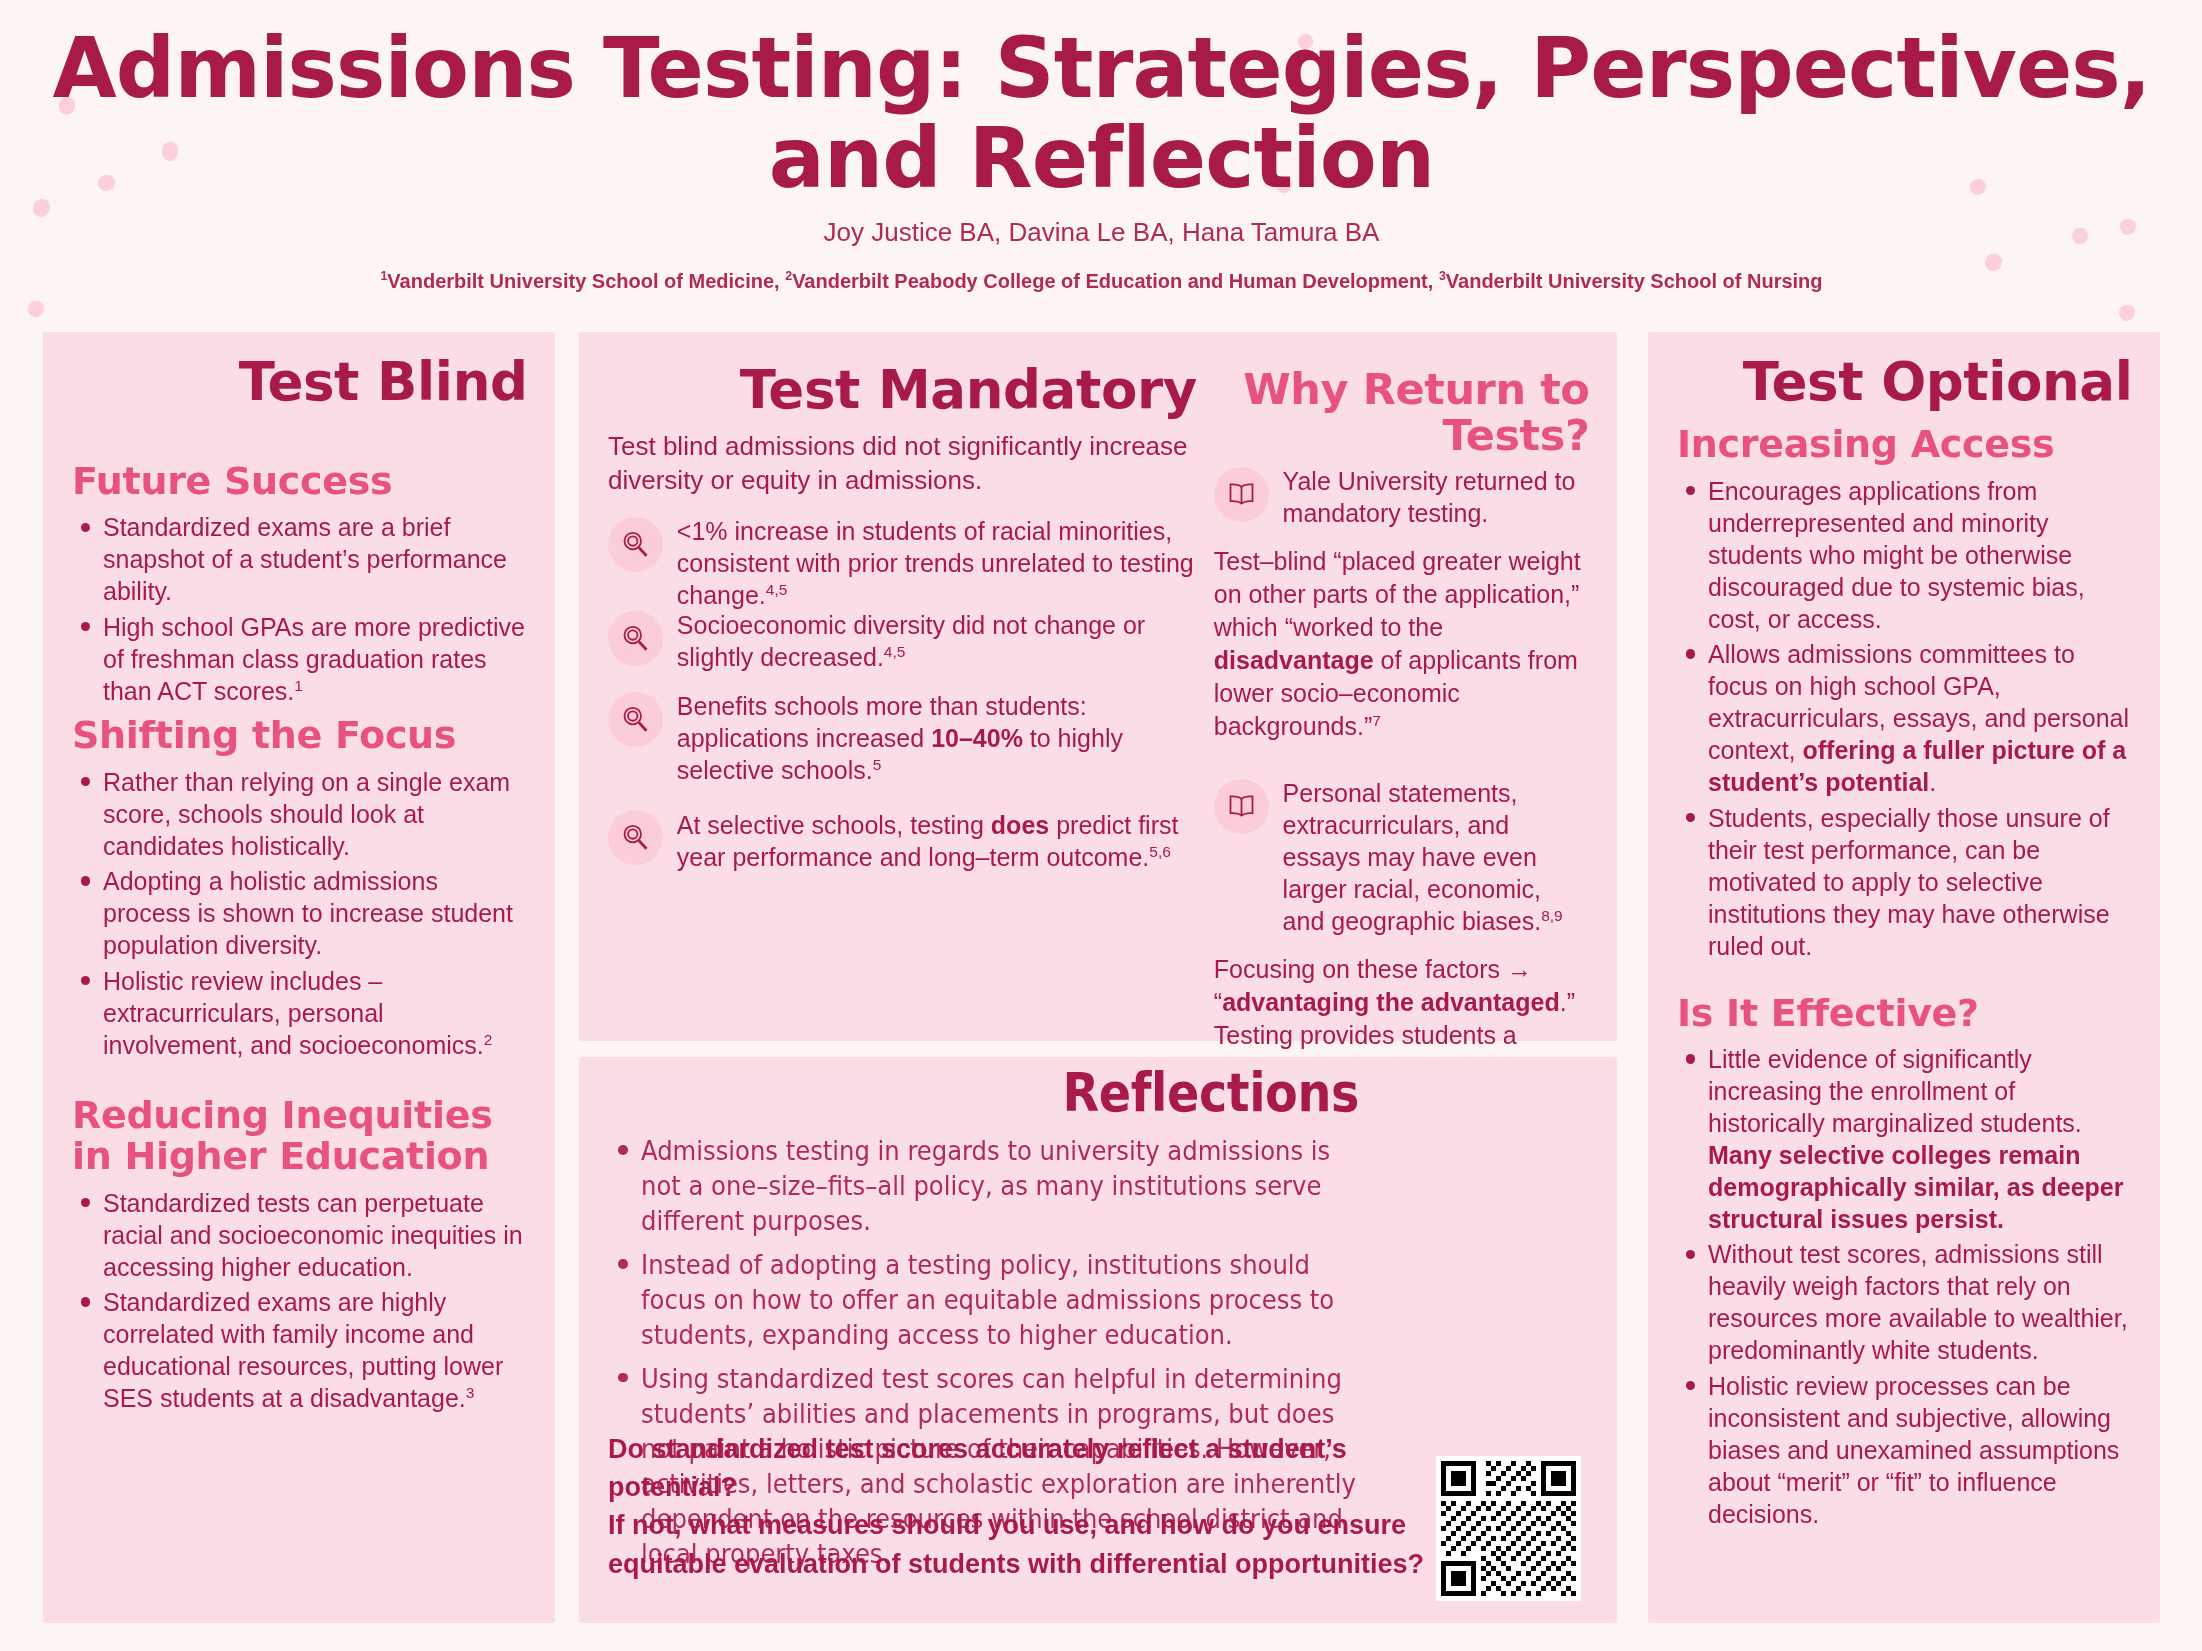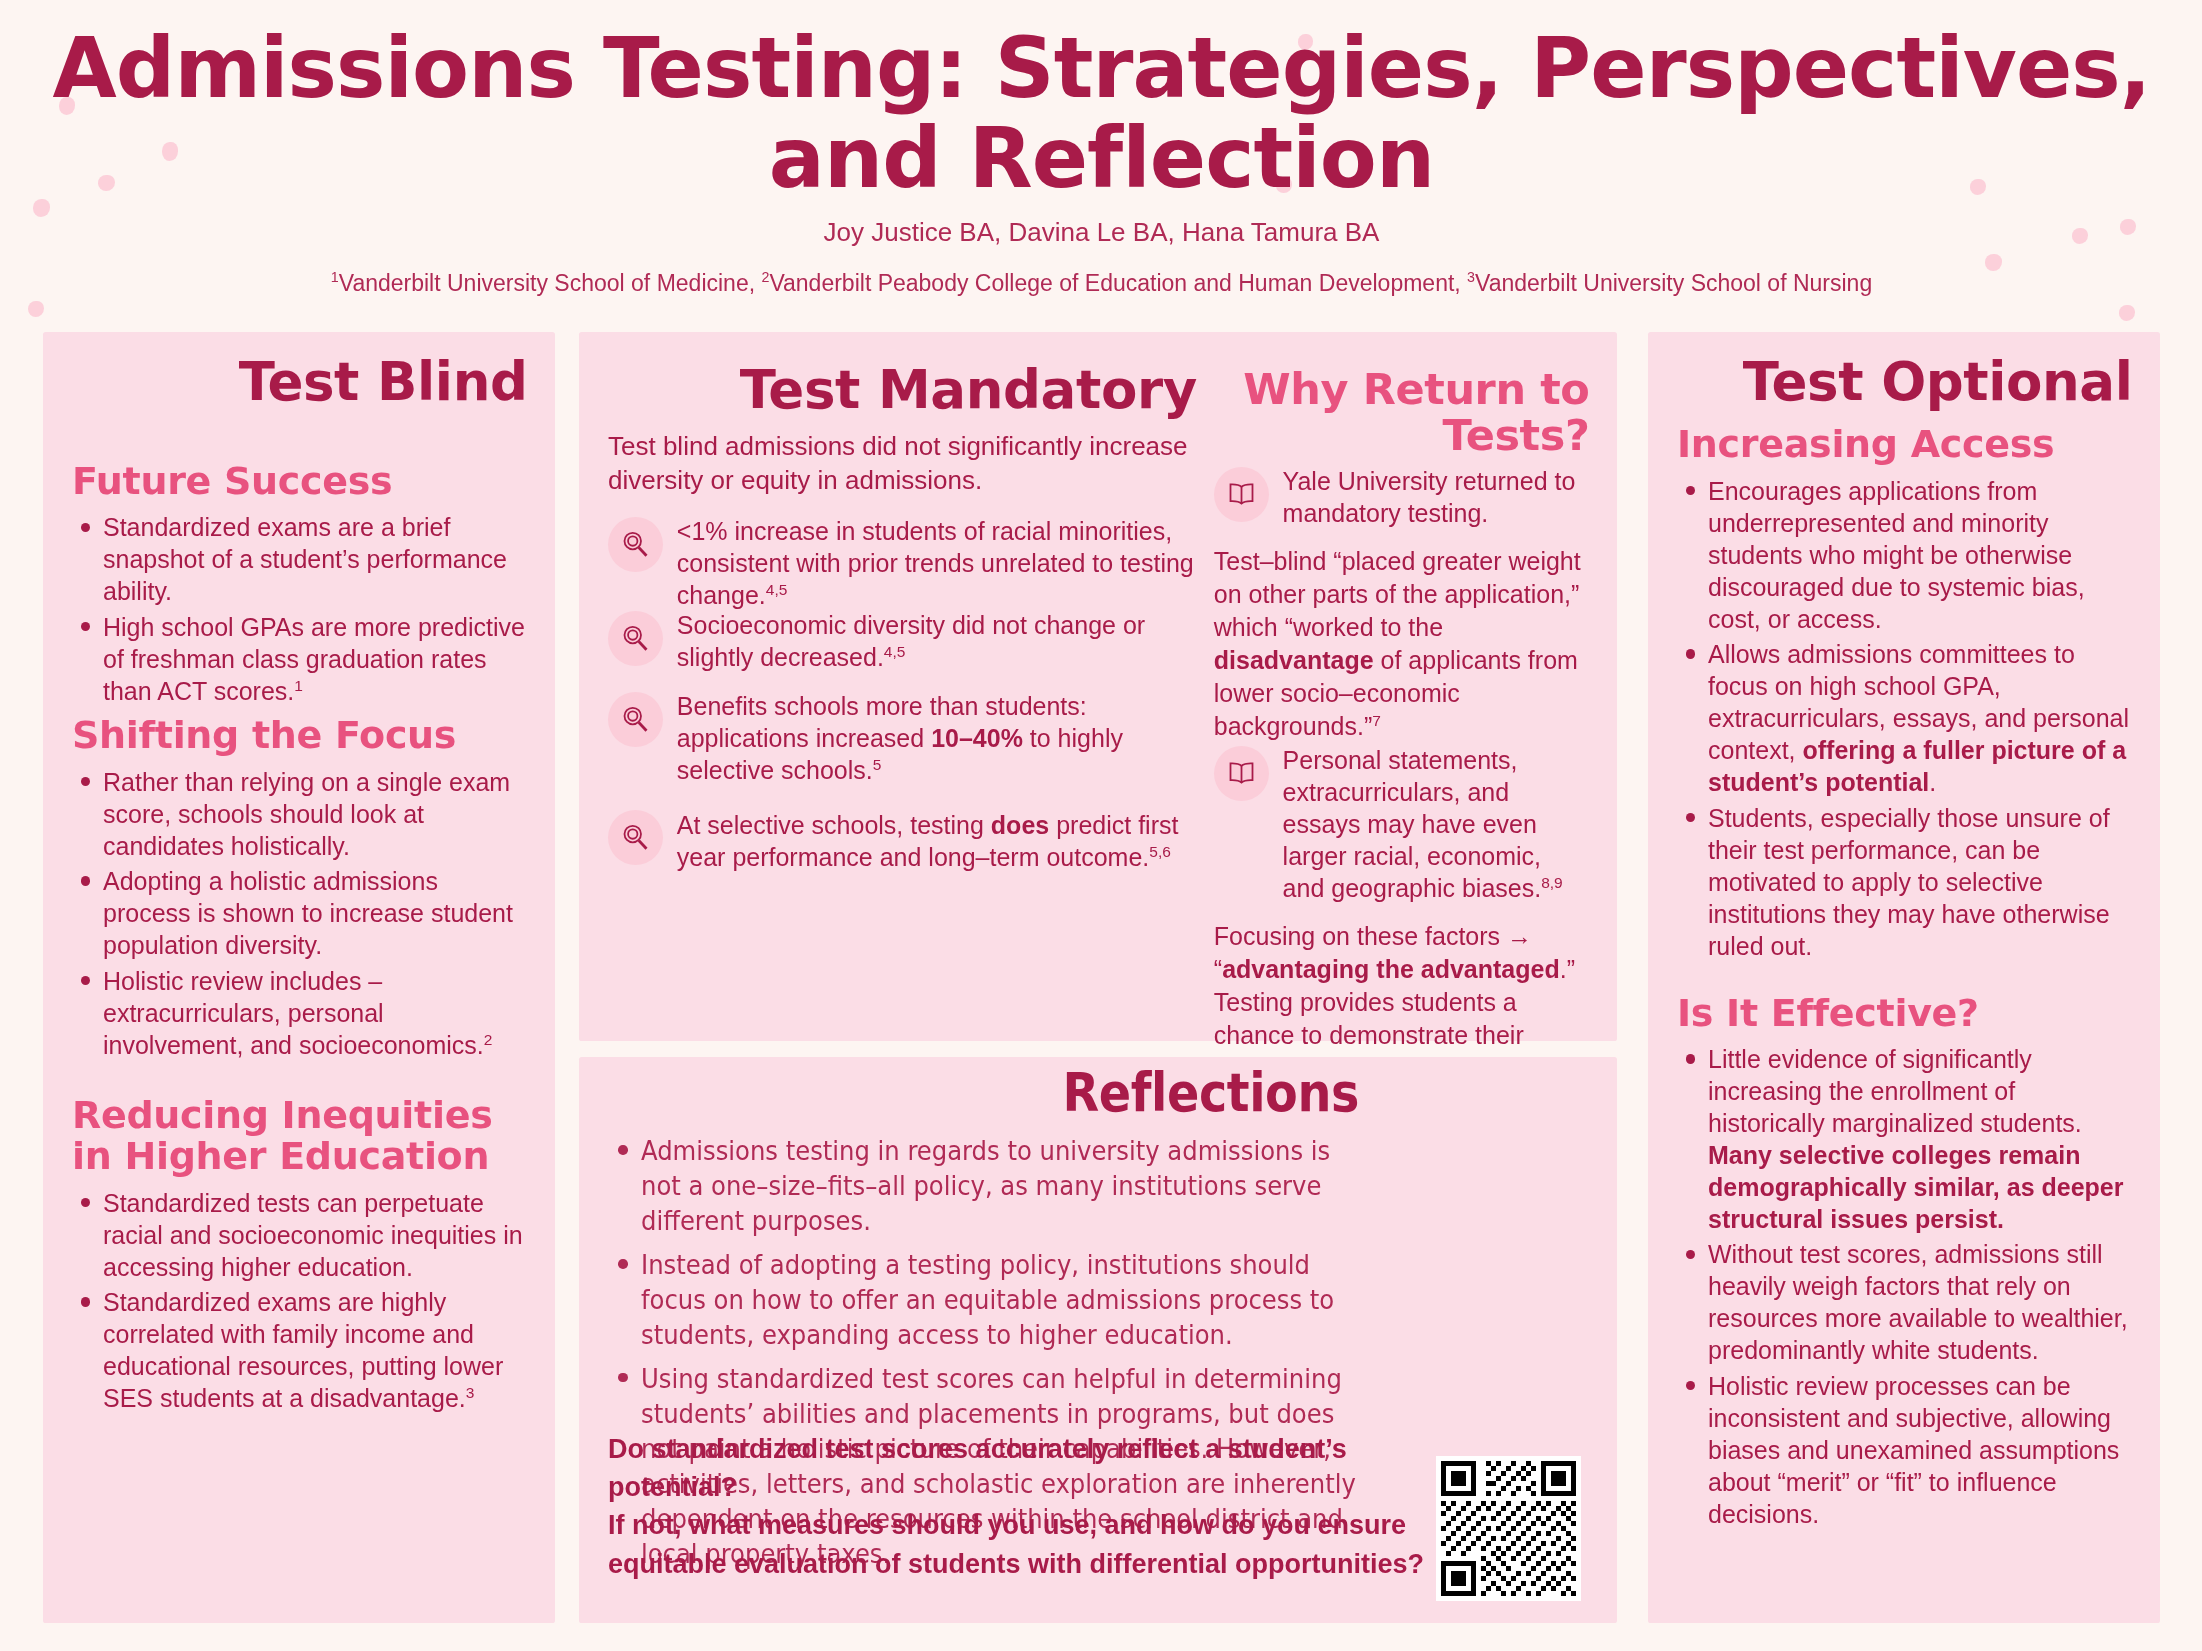--- a/index.html
+++ b/index.html
@@ -24,21 +24,21 @@
     font-weight:bold;
     font-size:83px;line-height:1.08;
     letter-spacing:-0.9px;
     color:#a81b49;
     -webkit-text-stroke:0;
   }
   .authors{
     margin:13.8px 0 0 0;font-size:26px;color:#b02a55;font-weight:400;
   }
   .affil{
-    margin:22.4px 0 0 0;font-size:23px;color:#b02a55;font-weight:400;
+    margin:22.4px 0 0 0;font-size:20px;color:#b02a55;font-weight:700;
   }
   sup{font-size:.62em;vertical-align:super;line-height:0;}
 
   
   .panel{position:absolute;background:#fbdde6;border-radius:2.6px;}
 
   .p-left   {left:43px;  top:332px;  width:512px;  height:1291px;}
   .p-mid    {left:579px; top:332px;  width:1038px; height:709px;}
   .p-refl   {left:579px; top:1057px; width:1038px; height:566px;}
   .p-right  {left:1648px;top:332px;  width:512px;  height:1291px;}
@@ -232,21 +232,21 @@
               <svg viewBox="0 0 24 24" fill="none" stroke="#a81b49" stroke-width="1.3">
                   <path d="M12 6.4C10.4 4.9 8.2 4.4 4 4.6v12.2c4.2-.2 6.4.3 8 1.8 1.6-1.5 3.8-2 8-1.8V4.6c-4.2-.2-6.4.3-8 1.8z"></path>
                   <line x1="12" y1="6.4" x2="12" y2="18.6"></line>
                 </svg>
             </div>
             <div class="itext">Yale University returned to mandatory testing.</div>
           </div>
 
           <p class="qtext"><span>Test–blind “placed greater weight on other parts of the application,” which “worked to the </span><b>disadvantage</b><span> of applicants from lower socio–economic backgrounds.”</span><sup>7</sup></p>
 
-          <div class="irow" style="margin-top:0;">
+          <div class="irow" style="margin-top:33px;">
             <div class="icircle">
               <svg viewBox="0 0 24 24" fill="none" stroke="#a81b49" stroke-width="1.3">
                   <path d="M12 6.4C10.4 4.9 8.2 4.4 4 4.6v12.2c4.2-.2 6.4.3 8 1.8 1.6-1.5 3.8-2 8-1.8V4.6c-4.2-.2-6.4.3-8 1.8z"></path>
                   <line x1="12" y1="6.4" x2="12" y2="18.6"></line>
                 </svg>
             </div>
             <div class="itext"><span>Personal statements, extracurriculars, and essays may have even larger racial, economic, and geographic biases.</span><sup>8,9</sup></div>
           </div>
 
           <p class="qtext"><span>Focusing on these factors → “</span><b>advantaging the advantaged</b><span>.” Testing provides students a chance to demonstrate their ability.</span><sup>10</sup></p>

